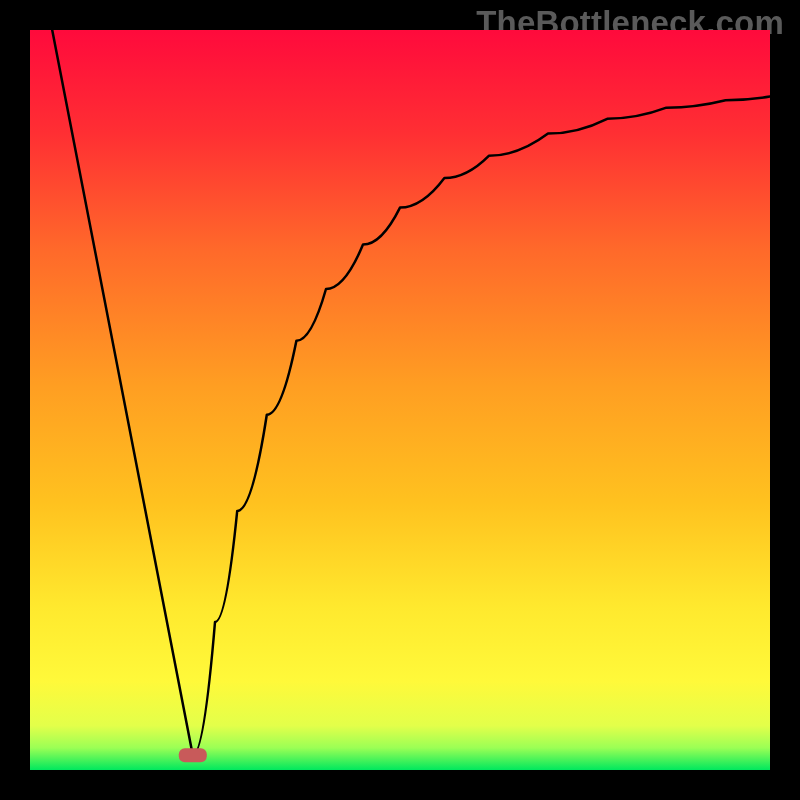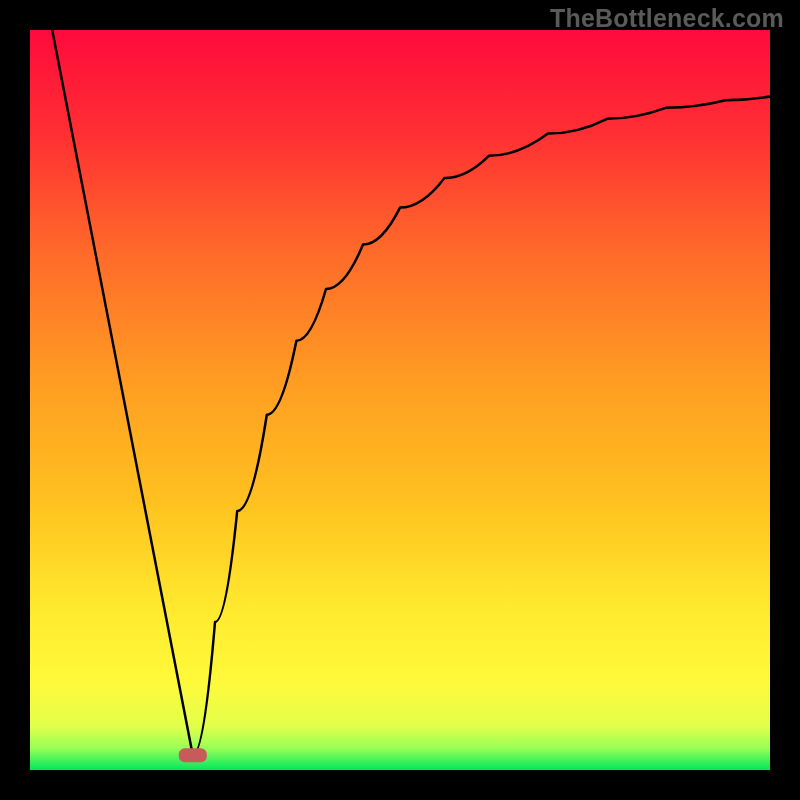--- a/index.html
+++ b/index.html
@@ -15,21 +15,21 @@
     width: 800px;
     height: 800px;
     background: #000;
     position: relative;
   }
   .watermark {
     position: absolute;
     top: 4px;
     right: 16px;
     color: #5a5a5a;
-    font-size: 25px;
+    font-size: 33px;
     font-weight: 600;
     letter-spacing: 0.2px;
     font-family: Arial, Helvetica, sans-serif;
     margin-left: 28px;
   }
   .plot {
     position: absolute;
     left: 30px;
     top: 30px;
     width: 740px;

